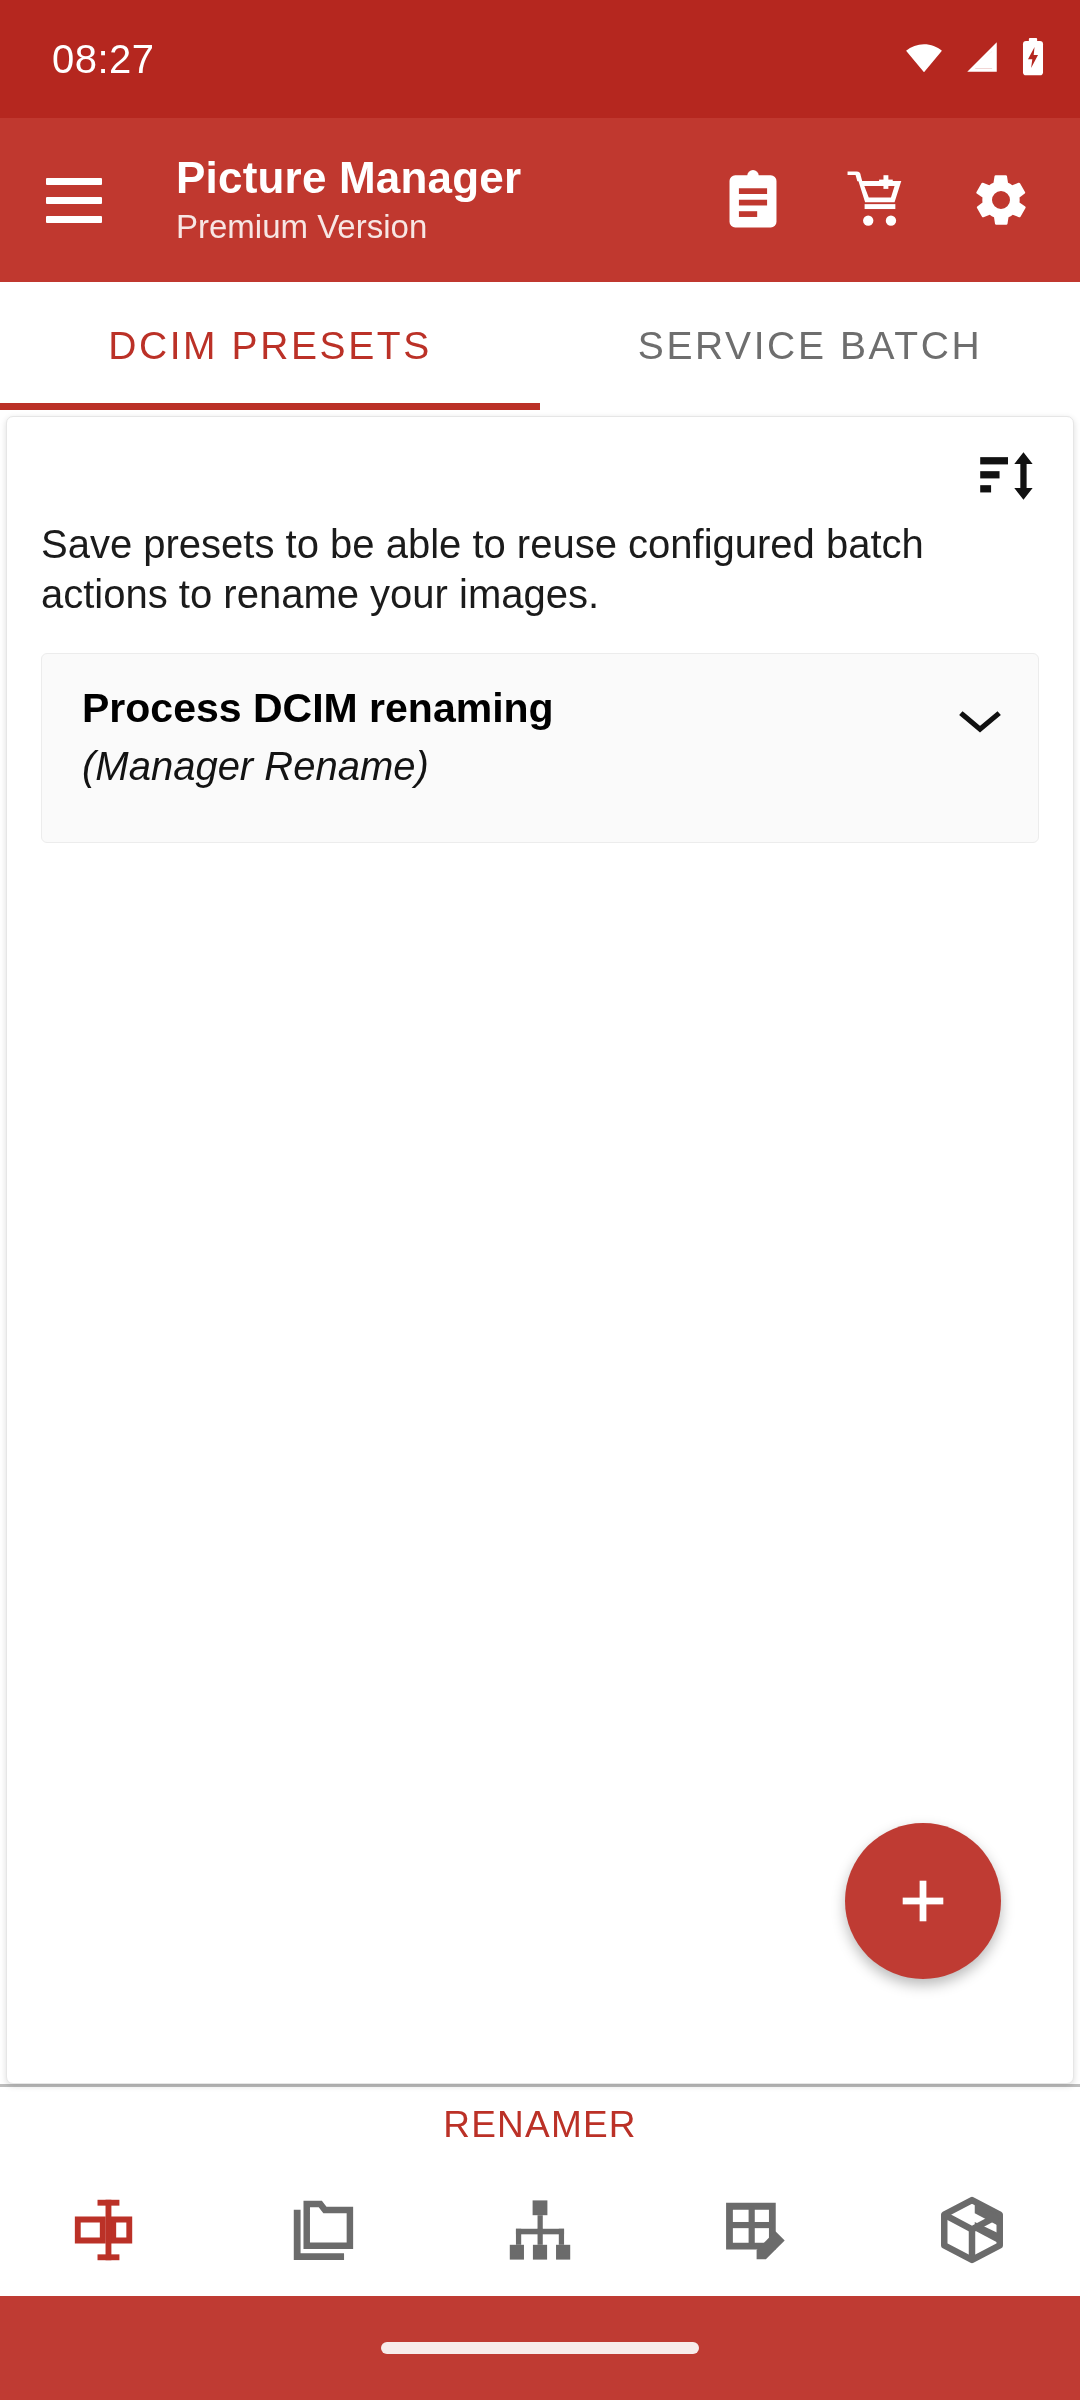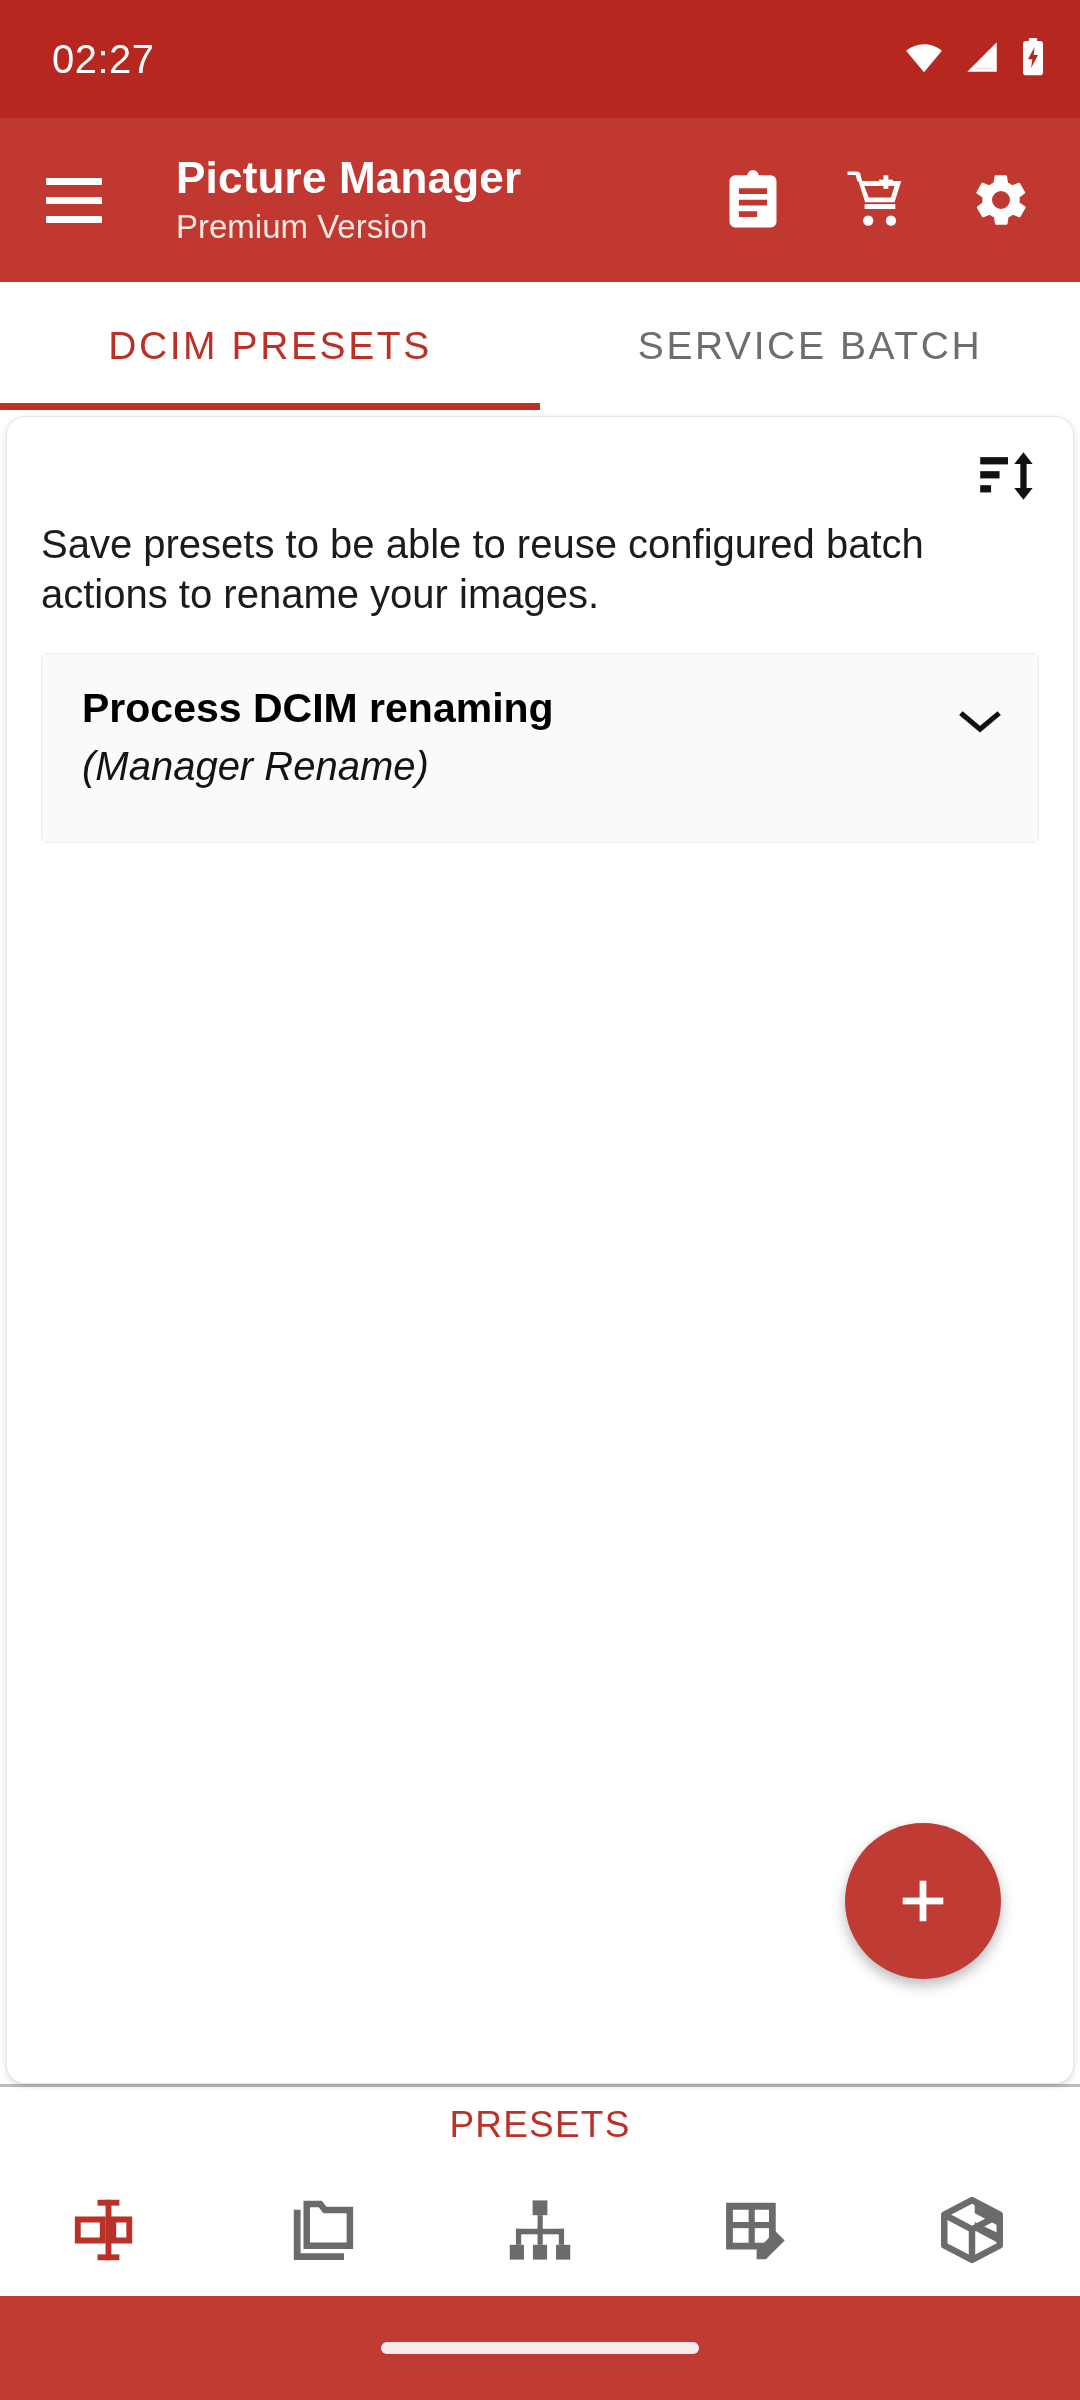--- a/index.html
+++ b/index.html
@@ -44,21 +44,21 @@
          font-size:39px; letter-spacing:2.6px; font-weight:400; }
   .tab.active { color:#bb3127; }
   .tab.inactive { color:#6e6e6e; }
   .tab-indicator { position:absolute; left:0; bottom:0; width:50%; height:7px; background:#bb3127; }
 
   
   .content-wrap { flex:1 1 auto; position:relative; background:#ffffff; padding:6px 6px 0 6px; }
   .content-card {
     position:relative; width:100%; height:1668px;
     background:#ffffff; border:1px solid #e6e6e6;
-    border-radius:19px;
+    border-radius:7px;
     box-shadow:0 2px 6px rgba(0,0,0,0.14);
     overflow:hidden;
   }
   .sort-row { display:flex; justify-content:flex-end; padding:28px 34px 0 0; }
   .sort-icon { width:62px; height:62px; display:flex; align-items:center; justify-content:center; }
 
   .desc {
     padding:12px 34px 0 34px;
     font-size:40px; line-height:1.25; color:#1b1b1b; font-weight:400;
   }
@@ -96,21 +96,21 @@
   
   .gesture-bar { height:104px; flex:0 0 104px; background:#bf3b33; display:flex; align-items:center; justify-content:center; }
   .gesture-pill { width:318px; height:12px; border-radius:6px; background:#f7eceb; }
 </style>
 </head>
 <body>
 
 <div class="phone">
 
   <div class="status-bar">
-    <div class="status-time">02:27</div>
+    <div class="status-time">08:27</div>
     <div class="status-icons">
       <span>
         <svg width="40" height="32" viewBox="0 0 24 20">
             <path fill="#fff" d="M12 19.5 .8 6.1A17.3 17.3 0 0 1 12 2c4.3 0 8.2 1.5 11.2 4.1L12 19.5z"></path>
           </svg>
       </span>
       <span>
         <svg width="36" height="34" viewBox="0 0 22 20">
             <path fill="#fff" d="M20 1v18H2L20 1z"></path>
             <path fill="#b5271f" d="M17.2 6.6v10.6H6.6L17.2 6.6z"></path>
@@ -205,21 +205,21 @@
           <rect x="10.6" y="3.6" width="2.8" height="16.8" fill="#fff"></rect>
           <rect x="3.6" y="10.6" width="16.8" height="2.8" fill="#fff"></rect>
         </svg>
       </div>
 
     </div>
   </div>
 
   <div class="bottom-divider"></div>
 
-  <div class="module-label">PRESETS</div>
+  <div class="module-label">RENAMER</div>
 
   <div class="bottom-nav">
     <div class="nav-item">
       <svg width="74" height="74" viewBox="0 0 24 24">
         <path fill="none" stroke="#bb3127" stroke-width="1.9" d="M2.2 8.6h8.1v6.8H2.2z"></path>
         <path fill="none" stroke="#bb3127" stroke-width="1.9" d="M13.7 8.6h5.2v6.8h-5.2z"></path>
         <rect x="11.2" y="2.2" width="1.9" height="19.6" fill="#bb3127"></rect>
         <rect x="8.6" y="2.2" width="7.1" height="1.9" fill="#bb3127"></rect>
         <rect x="8.6" y="19.9" width="7.1" height="1.9" fill="#bb3127"></rect>
       </svg>

